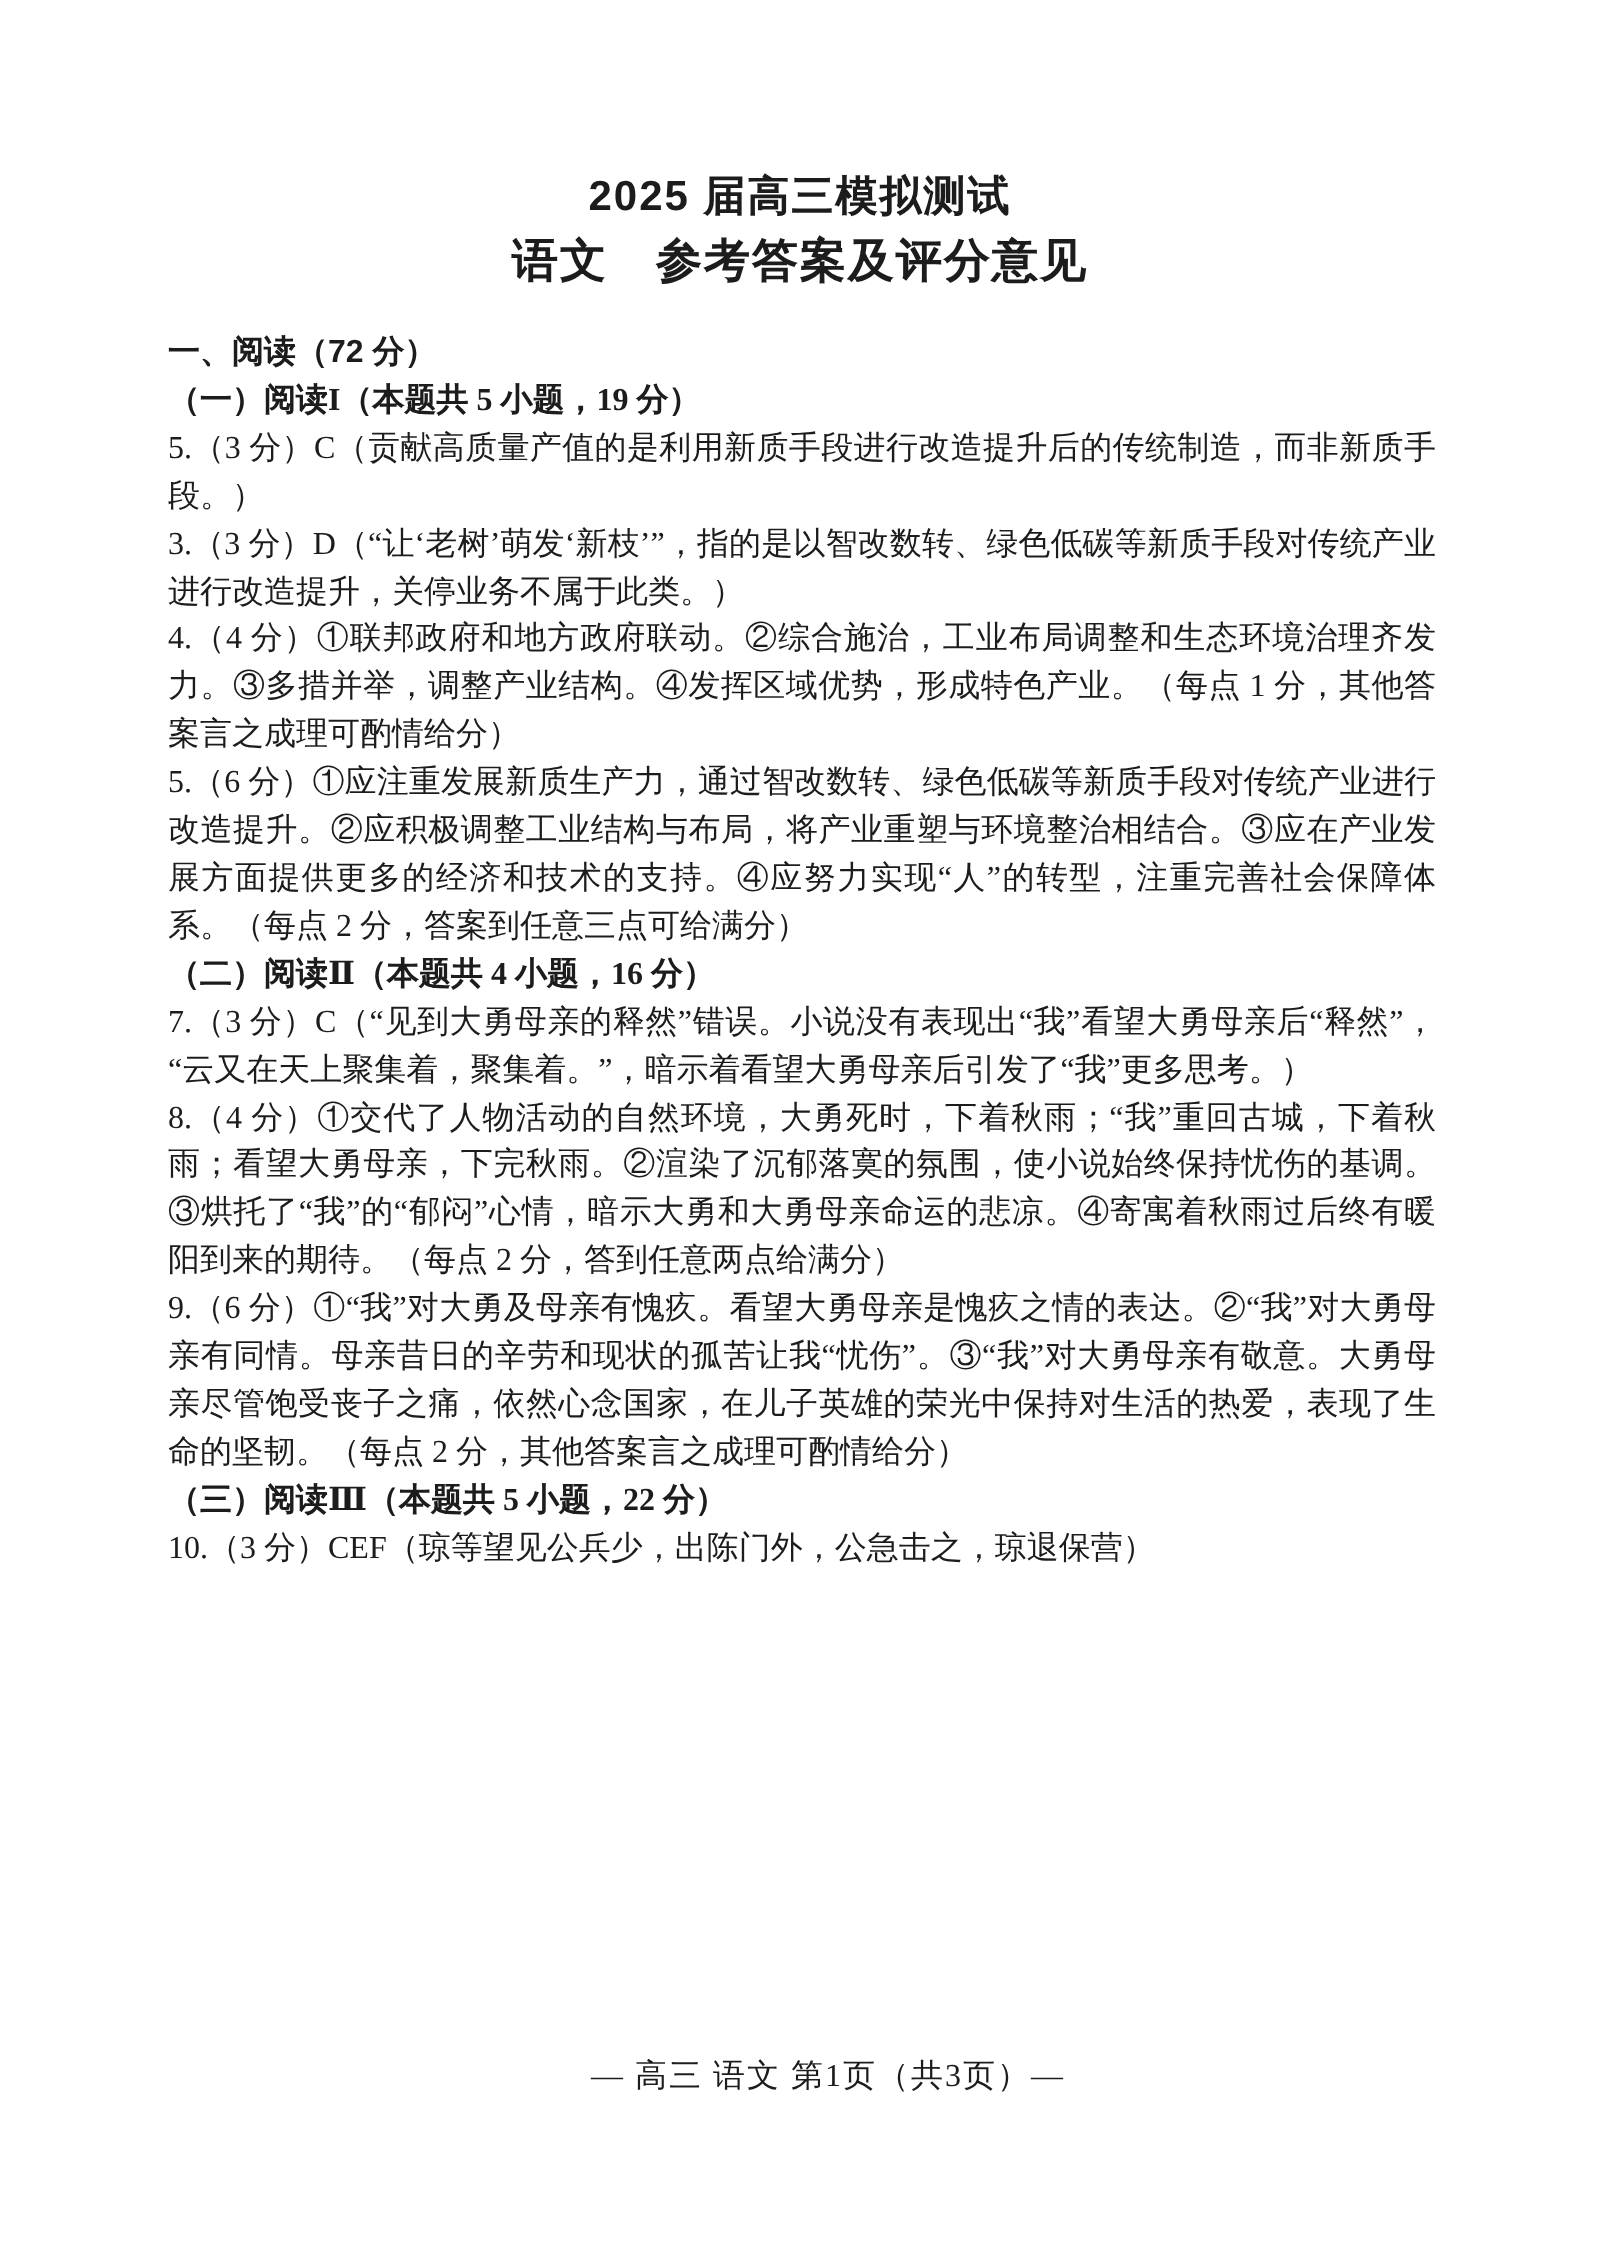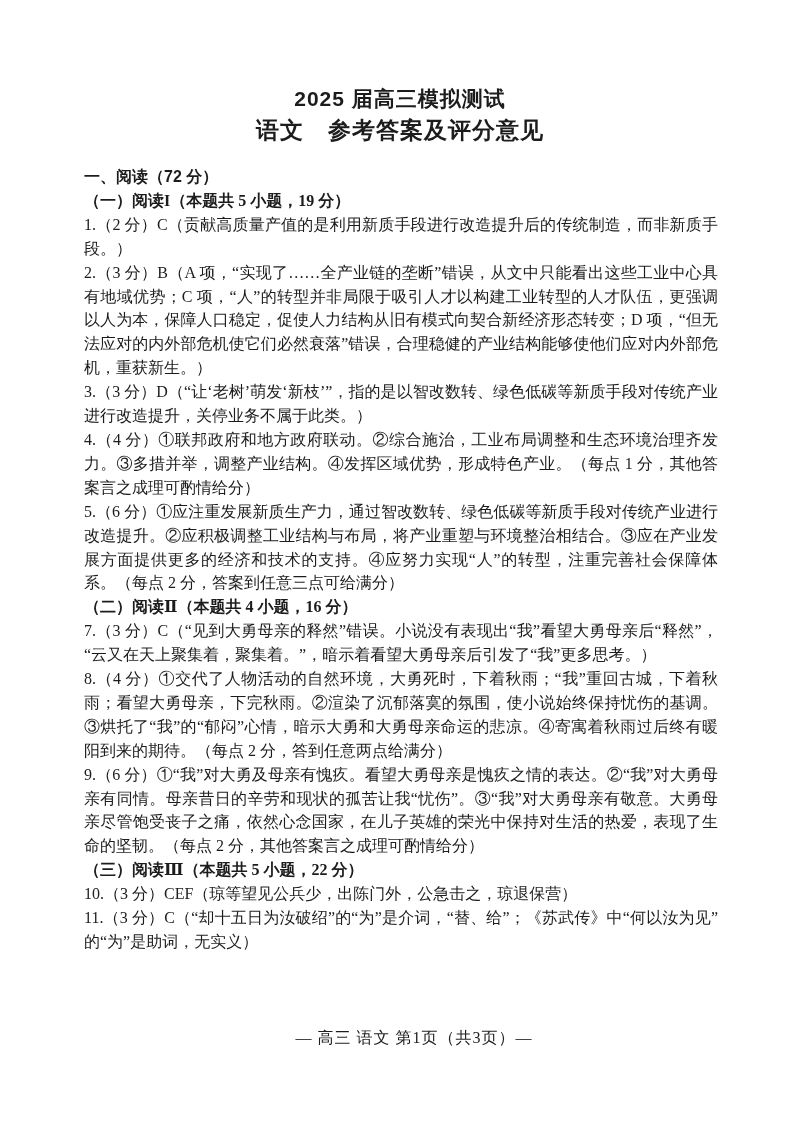--- a/index.html
+++ b/index.html
@@ -58,27 +58,25 @@
 </style>
 </head>
 <body>
 
 <div class="page">
   <h1 class="doc-title">2025 届高三模拟测试</h1>
   <h2 class="doc-subtitle">语文　参考答案及评分意见</h2>
   <main class="content">
       <p class="section">一、阅读（72 分）</p>
       <p class="subsection">（一）阅读I（本题共 5 小题，19 分）</p>
-      <p class="item">1.（2 分）C（贡献高质量产值的是利用新质手段进行改造提升后的传统制造，而非新质手段。）</p>
-      <p class="item">2.（3 分）B（A 项，“实现了……全产业链的垄断”错误，从文中只能看出这些工业中心具有地域优势；C 项，“人”的转型并非局限于吸引人才以构建工业转型的人才队伍，更强调以人为本，保障人口稳定，促使人力结构从旧有模式向契合新经济形态转变；D 项，“但无法应对的内外部危机使它们必然衰落”错误，合理稳健的产业结构能够使他们应对内外部危机，重获新生。）</p>
+      <p class="item">5.（3 分）C（贡献高质量产值的是利用新质手段进行改造提升后的传统制造，而非新质手段。）</p>
       <p class="item">3.（3 分）D（“让‘老树’萌发‘新枝’”，指的是以智改数转、绿色低碳等新质手段对传统产业进行改造提升，关停业务不属于此类。）</p>
       <p class="item">4.（4 分）①联邦政府和地方政府联动。②综合施治，工业布局调整和生态环境治理齐发力。③多措并举，调整产业结构。④发挥区域优势，形成特色产业。（每点 1 分，其他答案言之成理可酌情给分）</p>
       <p class="item">5.（6 分）①应注重发展新质生产力，通过智改数转、绿色低碳等新质手段对传统产业进行改造提升。②应积极调整工业结构与布局，将产业重塑与环境整治相结合。③应在产业发展方面提供更多的经济和技术的支持。④应努力实现“人”的转型，注重完善社会保障体系。（每点 2 分，答案到任意三点可给满分）</p>
       <p class="subsection">（二）阅读Ⅱ（本题共 4 小题，16 分）</p>
       <p class="item">7.（3 分）C（“见到大勇母亲的释然”错误。小说没有表现出“我”看望大勇母亲后“释然”，“云又在天上聚集着，聚集着。”，暗示着看望大勇母亲后引发了“我”更多思考。）</p>
       <p class="item">8.（4 分）①交代了人物活动的自然环境，大勇死时，下着秋雨；“我”重回古城，下着秋雨；看望大勇母亲，下完秋雨。②渲染了沉郁落寞的氛围，使小说始终保持忧伤的基调。③烘托了“我”的“郁闷”心情，暗示大勇和大勇母亲命运的悲凉。④寄寓着秋雨过后终有暖阳到来的期待。（每点 2 分，答到任意两点给满分）</p>
       <p class="item">9.（6 分）①“我”对大勇及母亲有愧疚。看望大勇母亲是愧疚之情的表达。②“我”对大勇母亲有同情。母亲昔日的辛劳和现状的孤苦让我“忧伤”。③“我”对大勇母亲有敬意。大勇母亲尽管饱受丧子之痛，依然心念国家，在儿子英雄的荣光中保持对生活的热爱，表现了生命的坚韧。（每点 2 分，其他答案言之成理可酌情给分）</p>
       <p class="subsection">（三）阅读Ⅲ（本题共 5 小题，22 分）</p>
       <p class="item">10.（3 分）CEF（琼等望见公兵少，出陈门外，公急击之，琼退保营）</p>
-      <p class="item">11.（3 分）C（“却十五日为汝破绍”的“为”是介词，“替、给”；《苏武传》中“何以汝为见”的“为”是助词，无实义）</p>
     </main>
   <div class="page-footer">— 高三 语文 第1页（共3页）—</div>
 </div>
 
 </body></html>

